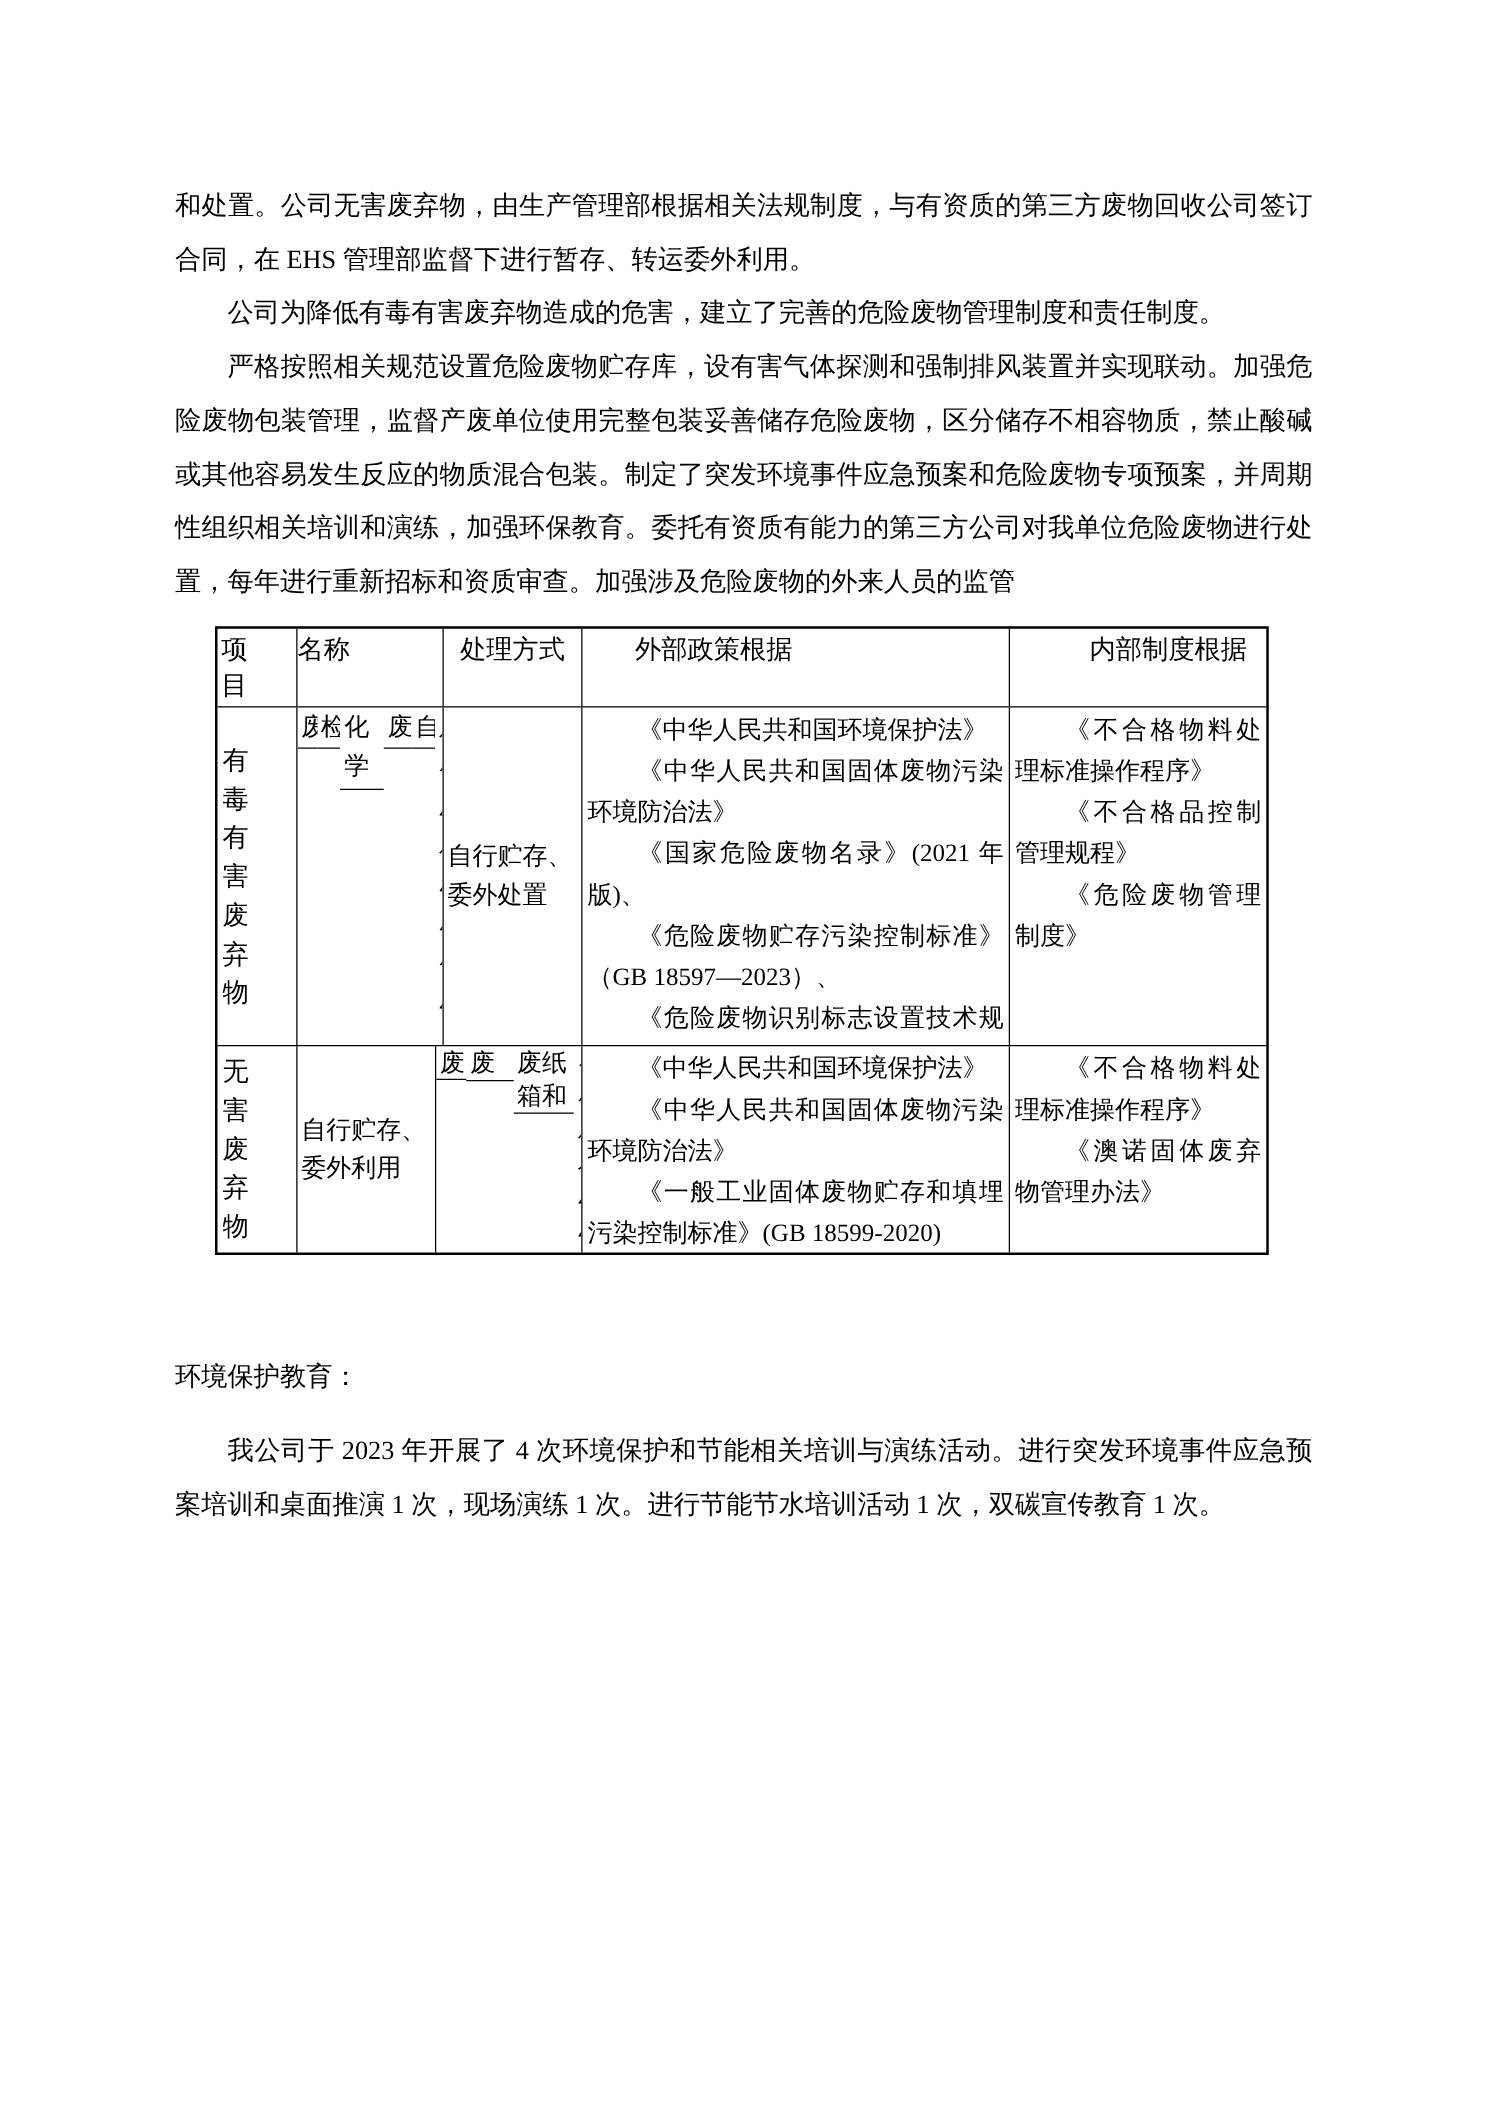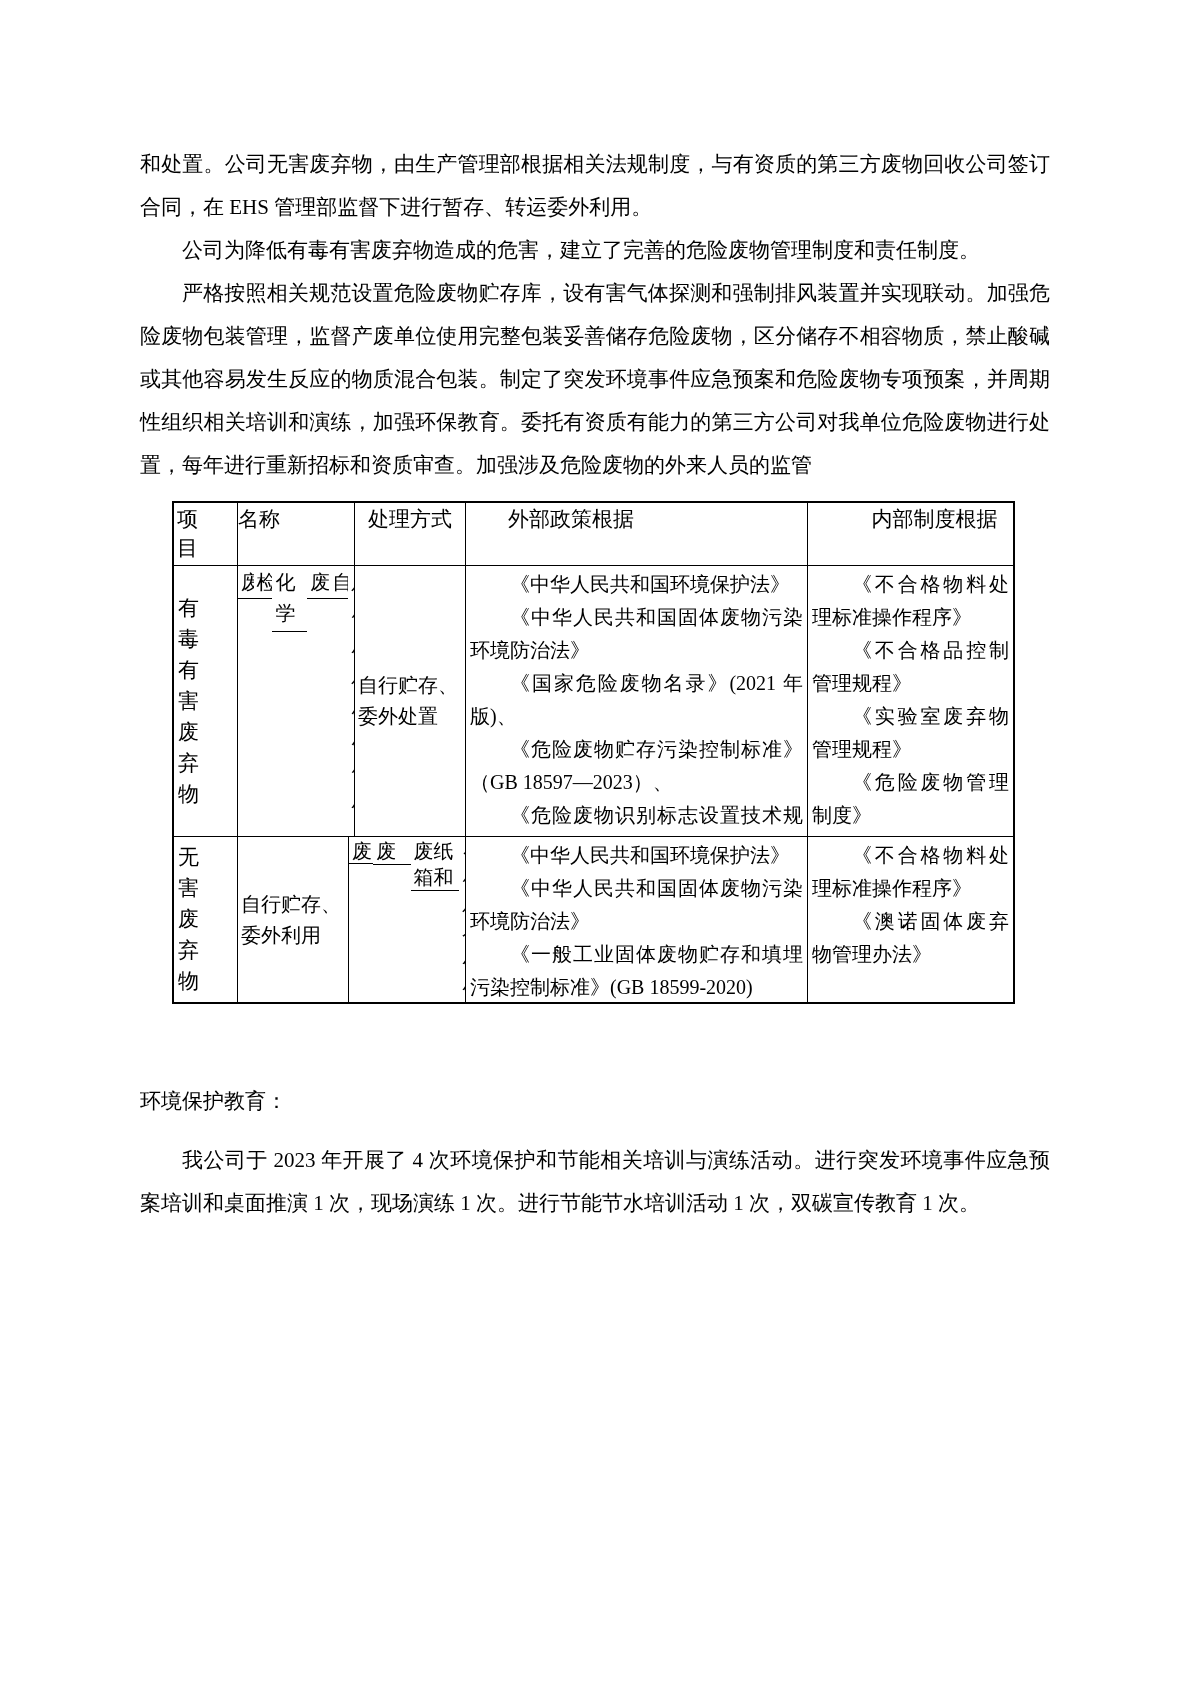--- a/index.html
+++ b/index.html
@@ -135,21 +135,20 @@
       <div class="td col-ext cell-policy">
         <p class="policy-para">《中华人民共和国环境保护法》</p>
         <p class="policy-para">《中华人民共和国固体废物污染环境防治法》</p>
         <p class="policy-para">《国家危险废物名录》(2021 年版)、</p>
         <p class="policy-para">《危险废物贮存污染控制标准》（GB 18597—2023）、</p>
         <p class="policy-para">《危险废物识别标志设置技术规范》（HJ 1276-2022）</p>
       </div>
       <div class="td col-int cell-policy">
         <p class="policy-para">《不合格物料处理标准操作程序》</p>
         <p class="policy-para">《不合格品控制管理规程》</p>
-        <p class="policy-para">《实验室废弃物管理规程》</p>
         <p class="policy-para">《危险废物管理制度》</p>
       </div>
     </div>
 
     <div class="tr group2">
       <div class="td col-cat cell-cat">
         <div>无　害</div>
         <div>废　弃</div>
         <div>物</div>
       </div>

